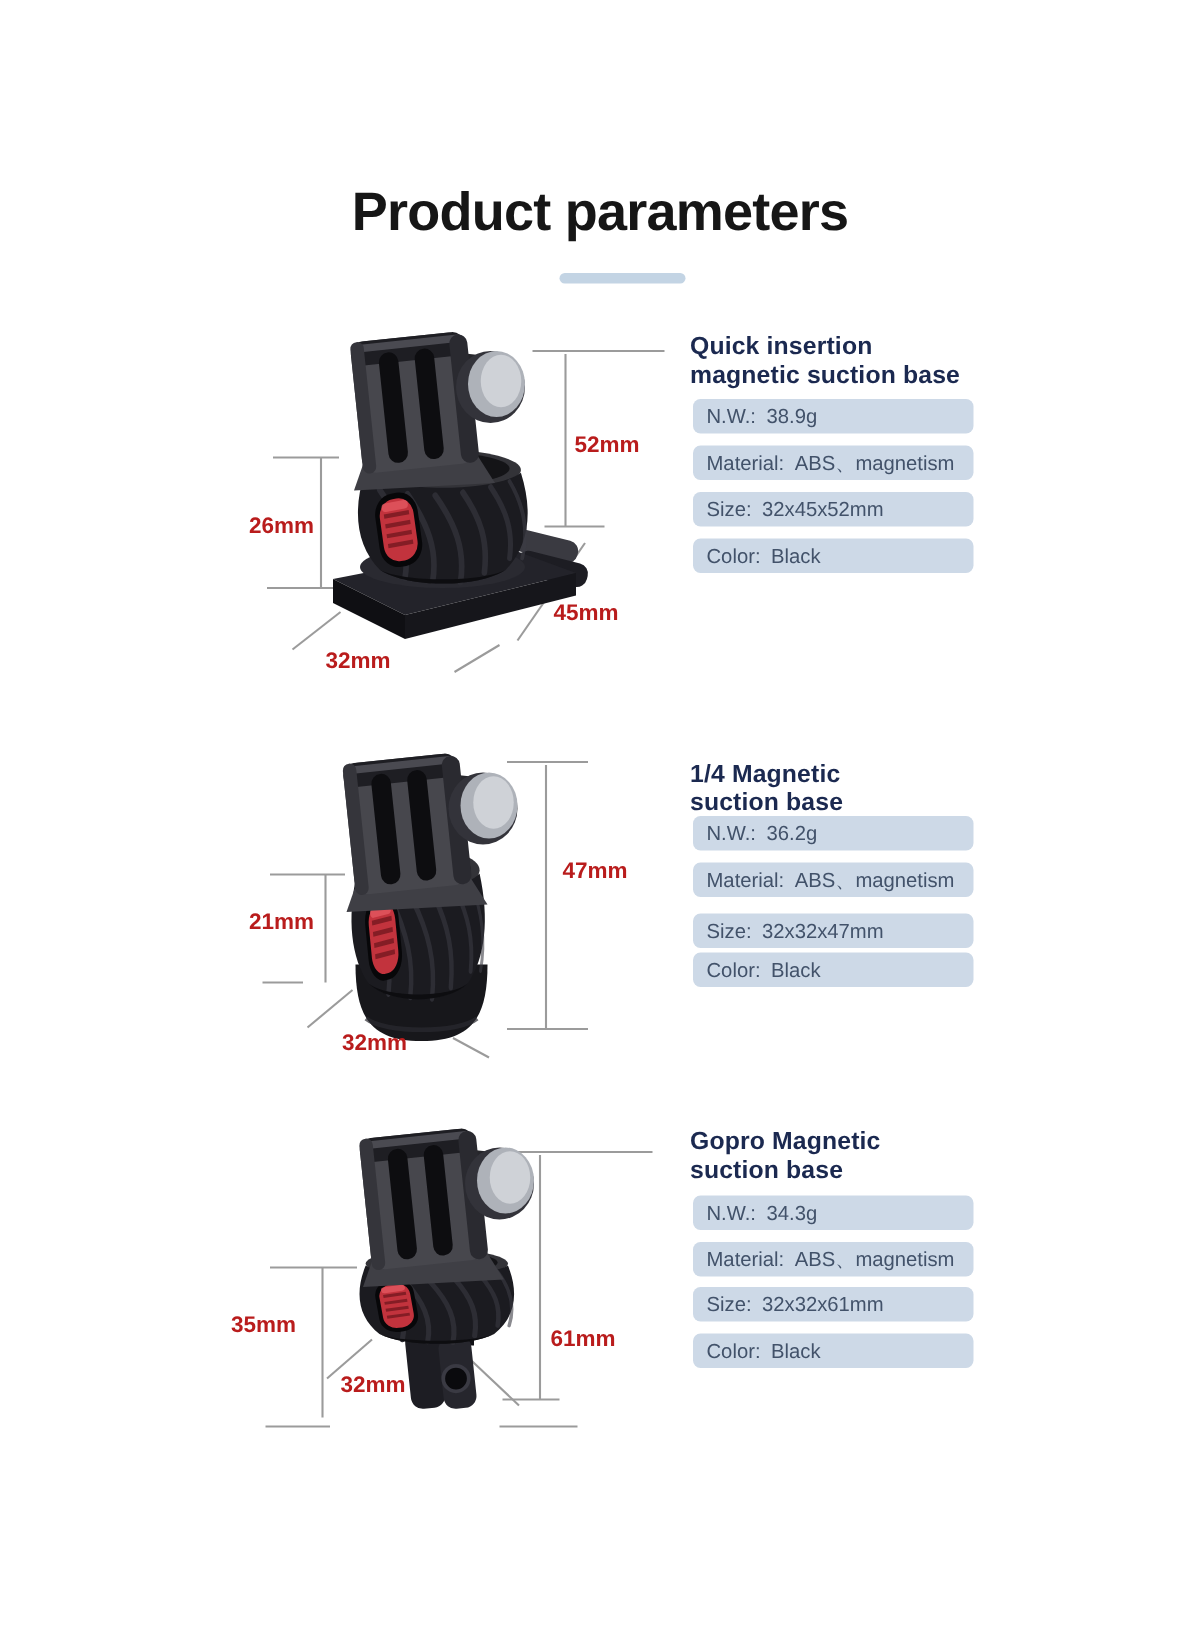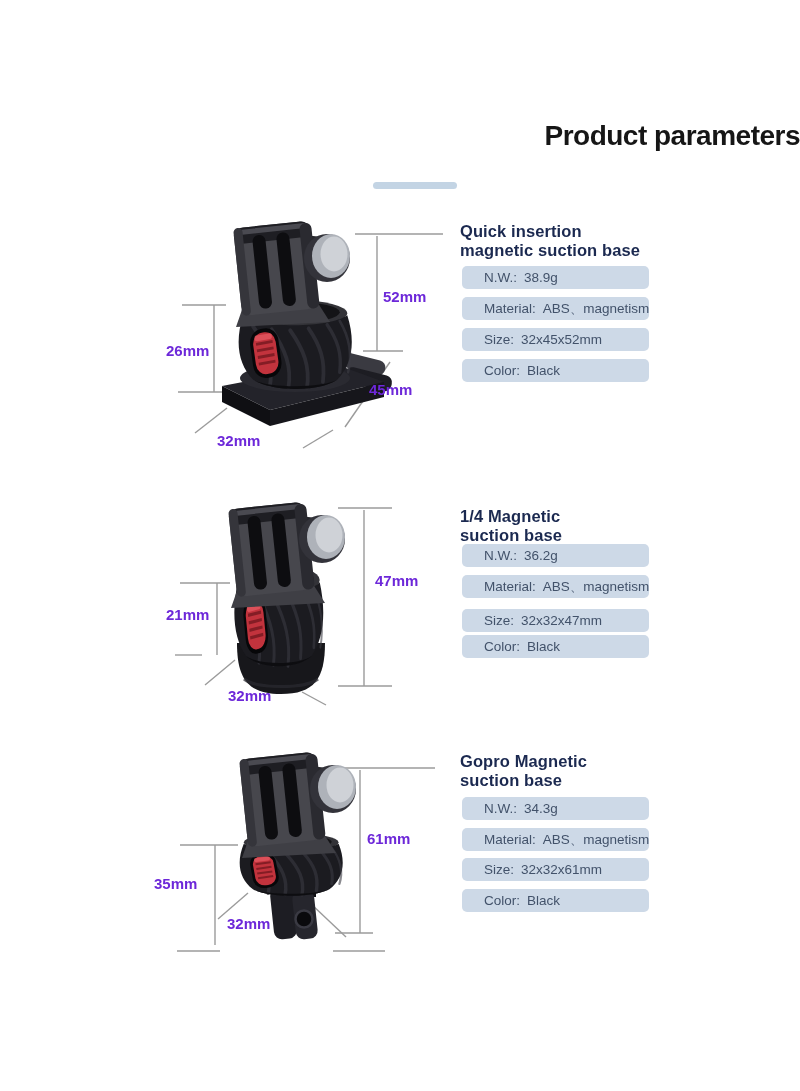--- a/index.html
+++ b/index.html
@@ -1,39 +1,39 @@
 <!DOCTYPE html>
 <html><head>
 <meta charset="utf-8">
 <style>
   html,body { margin:0; padding:0; background:#ffffff; }
   .page {
     position:relative; width:800px; height:1091px; background:#ffffff;
     font-family:"Liberation Sans", sans-serif; overflow:hidden; margin:0 auto;
   }
   .main-title {
-    position:absolute; top:120px; left:0; width:100%; text-align:right;
-    font-size:28px; font-weight:700; letter-spacing:-0.5px; color:#161616;
+    position:absolute; top:120px; left:0; width:100%; text-align:center;
+    font-size:36px; font-weight:700; letter-spacing:-0.5px; color:#161616;
   }
   .title-underline {
     position:absolute; top:182px; left:373px; width:84px; height:7px;
     border-radius:3.5px; background:#c3d4e4;
   }
   .product-title {
     position:absolute; left:460px; color:#1b2950; font-weight:700;
     font-size:16.5px; line-height:1.13; letter-spacing:0.1px; white-space:nowrap;
   }
   .pill {
     position:absolute; left:462px; width:187px; height:23px; box-sizing:border-box;
-    background:#cdd9e7; border-radius:5px; padding-left:22px;
+    background:#cdd9e7; border-radius:5px; padding-left:9px;
     font-size:13.5px; color:#42526a; line-height:23px; white-space:nowrap;
   }
   .pill .val { margin-left:7px; }
   .dim {
-    position:absolute; font-size:15px; font-weight:700; color:#6d28d9;
+    position:absolute; font-size:15px; font-weight:700; color:#b91c1c;
     white-space:nowrap;
   }
   .fig { position:absolute; }
   .dimline { stroke:#9b9b9b; stroke-width:1.4; fill:none; }
 </style>
 </head>
 <body>
 
 <div class="page">
 
@@ -104,21 +104,21 @@
         <path d="M110,194 L224,166 L224,181 L110,210 Z" fill="#16161b"></path>
         <ellipse cx="135" cy="162" rx="55" ry="14" fill="#2a2a31"></ellipse>
       </g>
 
       <use href="#spr-knob" transform="translate(68,84) scale(0.84,0.95)"></use>
 
       <use href="#spr-head" transform="translate(64,2)"></use>
     </svg>
     <div class="dim" style="left:383px;top:288px">52mm</div>
     <div class="dim" style="left:166px;top:342px">26mm</div>
-    <div class="dim" style="left:369px;top:381px">45mm</div>
+    <div class="dim" style="left:369px;top:400px">45mm</div>
     <div class="dim" style="left:217px;top:432px">32mm</div>
 
     <div class="product-title" style="top:222px">
       <div>Quick insertion</div>
       <div>magnetic suction base</div>
     </div>
     <div class="pill" style="top:266px">
       <span class="lbl">N.W.:</span><span class="val">38.9g</span>
     </div>
     <div class="pill" style="top:297px">
@@ -189,21 +189,21 @@
       <g>
         <path d="M116,138 L156,138 L156,152 L116,152 Z" fill="#101014"></path>
         <rect x="112" y="142" width="23" height="52" rx="8" fill="#1d1d23" transform="rotate(-6 123 168)"></rect>
         <rect x="134" y="146" width="22" height="48" rx="8" fill="#26262d" transform="rotate(-6 145 170)"></rect>
         <circle cx="144" cy="174" r="8.5" fill="#0a0a0d"></circle>
         <circle cx="144" cy="174" r="8.5" fill="none" stroke="#3a3a43" stroke-width="2.5"></circle>
       </g>
       <use href="#spr-knob" transform="translate(70,88) scale(0.765,0.67)"></use>
       <use href="#spr-head" transform="translate(70,4)"></use>
     </svg>
-    <div class="dim" style="left:367px;top:830px">61mm</div>
+    <div class="dim" style="left:367px;top:884px">61mm</div>
     <div class="dim" style="left:154px;top:875px">35mm</div>
     <div class="dim" style="left:227px;top:915px">32mm</div>
 
     <div class="product-title" style="top:752px">
       <div>Gopro Magnetic</div>
       <div>suction base</div>
     </div>
     <div class="pill" style="top:797px">
       <span class="lbl">N.W.:</span><span class="val">34.3g</span>
     </div>

